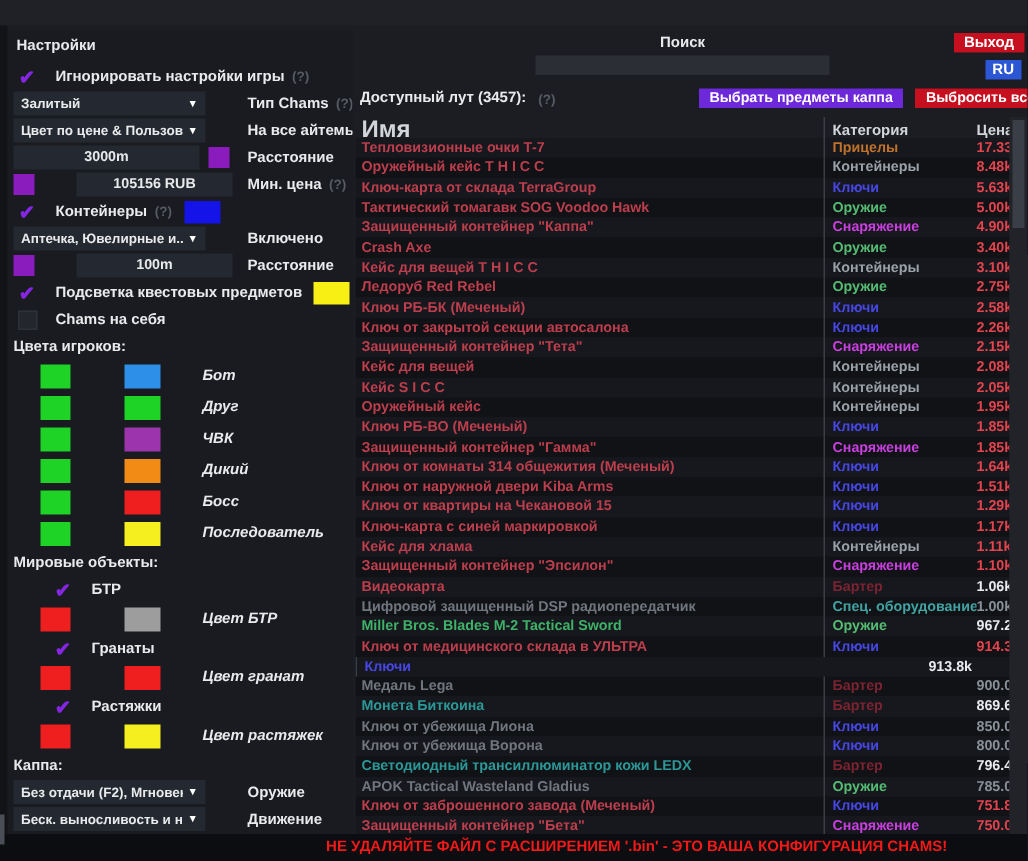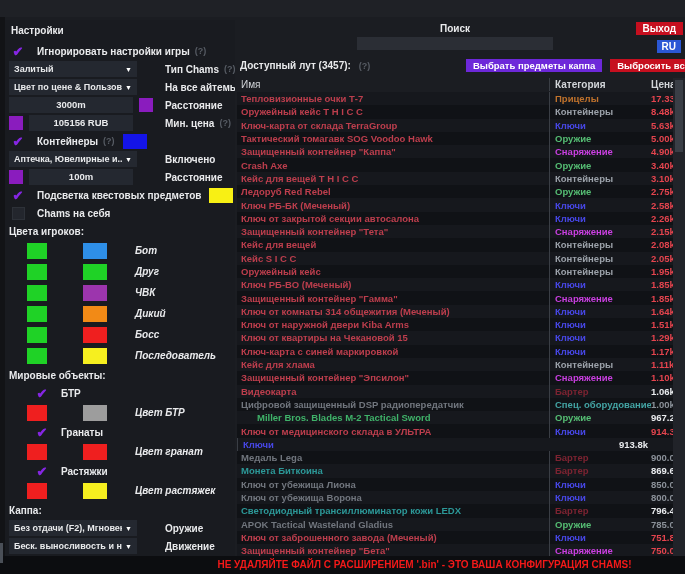--- a/index.html
+++ b/index.html
@@ -20,21 +20,21 @@
     justify-content:space-between;padding:0 5px;box-sizing:border-box;cursor:default;}
   .sel-val{font-size:9px;font-weight:700;color:#e9eaec;white-space:nowrap;overflow:hidden;}
   .arrow{font-size:7px;color:#ffffff;margin-left:3px;flex:0 0 auto;}
   .lbl{font-size:10px;font-weight:700;color:#e9eaec;margin-left:10px;white-space:nowrap;}
   .help{font-size:9px;color:#575c64;margin-left:5px;font-weight:700;}
   .check{width:18px;height:15px;display:inline-flex;align-items:center;justify-content:center;}
   .check.on{color:#8526e3;font-size:13px;font-weight:700;}
   .check.off .box{width:11px;height:11px;background:#23262d;border:1px solid #2d3138;}
   .input{height:16px;background:#242830;color:#e9eaec;font-size:9.5px;font-weight:700;
     text-align:center;line-height:16px;box-sizing:border-box;}
-  .input.w124{width:124px;} .input.w104{width:104px;}
+  .input.w124{width:124px;} .input.w104{width:104px;margin-left:22px;}
   .swatch{width:14px;height:14px;flex:0 0 auto;}
   .swatch.mr{margin-right:6px;} .swatch.ml{margin-left:6px;}
   .swatch.wide{width:24px;height:15px;margin-left:8px;}
   .sec-title{font-size:10px;font-weight:700;color:#e9eaec;margin:5px 0 4px 0;}
   .color-row{display:flex;align-items:center;height:19px;margin:0 0 2px 18px;font-style:italic;}
   .sw1{width:20px;height:16px;flex:0 0 auto;}
   .sw2{width:24px;height:16px;margin-left:36px;flex:0 0 auto;}
   .color-row .lbl{margin-left:28px;}
 
   
@@ -47,21 +47,21 @@
   .btn-exit{position:absolute;top:5px;right:2px;background:#c60f1f;}
   .btn-lang{position:absolute;top:23px;right:4px;background:#2b57d5;padding:1px 5px;}
   .loot-bar{position:absolute;top:41px;left:3px;right:0;height:15px;display:flex;align-items:center;}
   .loot-title{font-size:10px;font-weight:700;color:#e9eaec;white-space:nowrap;}
   .loot-help{font-size:9px;color:#575c64;font-weight:700;margin-left:8px;}
   .loot-spacer{flex:1;}
   .btn-kappa{background:#6d28d9;font-size:9.5px;margin-right:8px;}
   .btn-drop{background:#c60f1f;font-size:9.5px;margin-right:-12px;}
   .t-head{position:absolute;top:61px;left:0;right:12px;height:13px;display:grid;
     grid-template-columns:312px 102px 1fr;align-items:center;}
-  .h-name{font-size:10px;font-weight:400;color:#d2d5d9;padding-left:4px;}
+  .h-name{font-size:16px;font-weight:700;color:#d2d5d9;padding-left:4px;}
   .h-cat{font-size:10px;font-weight:700;color:#d2d5d9;padding-left:5px;border-left:1px solid #3a3e45;height:100%;display:flex;align-items:center;}
   .h-price{font-size:10px;font-weight:700;color:#d2d5d9;text-align:right;padding-right:10px;}
   .t-body{position:absolute;top:75px;left:0;right:12px;height:464px;overflow:hidden;}
   .t-row{height:13.3px;display:grid;grid-template-columns:312px 102px 1fr;align-items:center;}
   .t-row:nth-child(odd){background:#16181d;}
   .t-row:nth-child(even){background:#101216;}
   .t-name{font-size:9.5px;font-weight:700;padding-left:4px;white-space:nowrap;overflow:hidden;}
   .t-cat{font-size:9.5px;font-weight:700;padding-left:5px;border-left:1px solid #3a3e45;height:100%;
     display:flex;align-items:center;white-space:nowrap;overflow:hidden;}
   .t-price{font-size:9.5px;font-weight:700;text-align:right;padding-right:3px;white-space:nowrap;}
@@ -370,21 +370,21 @@
           <span class="t-name" style="color: rgb(189, 62, 77);">Видеокарта</span>
           <span class="t-cat" style="color: rgb(124, 35, 49);">Бартер</span>
           <span class="t-price" style="color: rgb(233, 235, 238);">1.06kk</span>
         </div>
         <div class="t-row">
           <span class="t-name" style="color: rgb(113, 118, 126);">Цифровой защищенный DSP радиопередатчик</span>
           <span class="t-cat" style="color: rgb(67, 163, 163);">Спец. оборудование</span>
           <span class="t-price" style="color: rgb(139, 145, 153);">1.00kk</span>
         </div>
         <div class="t-row">
-          <span class="t-name" style="color: rgb(63, 178, 105); margin-left: 16px;">Miller Bros. Blades M-2 Tactical Sword</span>
+          <span class="t-name" style="color: rgb(63, 178, 105);">Miller Bros. Blades M-2 Tactical Sword</span>
           <span class="t-cat" style="color: rgb(85, 189, 115);">Оружие</span>
           <span class="t-price" style="color: rgb(233, 235, 238);">967.2k</span>
         </div>
         <div class="t-row">
           <span class="t-name" style="color: rgb(189, 62, 77);">Ключ от медицинского склада в УЛЬТРА</span>
           <span class="t-cat" style="color: rgb(71, 71, 230);">Ключи</span>
           <span class="t-price" style="color: rgb(228, 68, 78);">914.3k</span>
         </div>
         <div class="t-row">
           <span class="t-cat" style="color: rgb(71, 71, 230);">Ключи</span>

